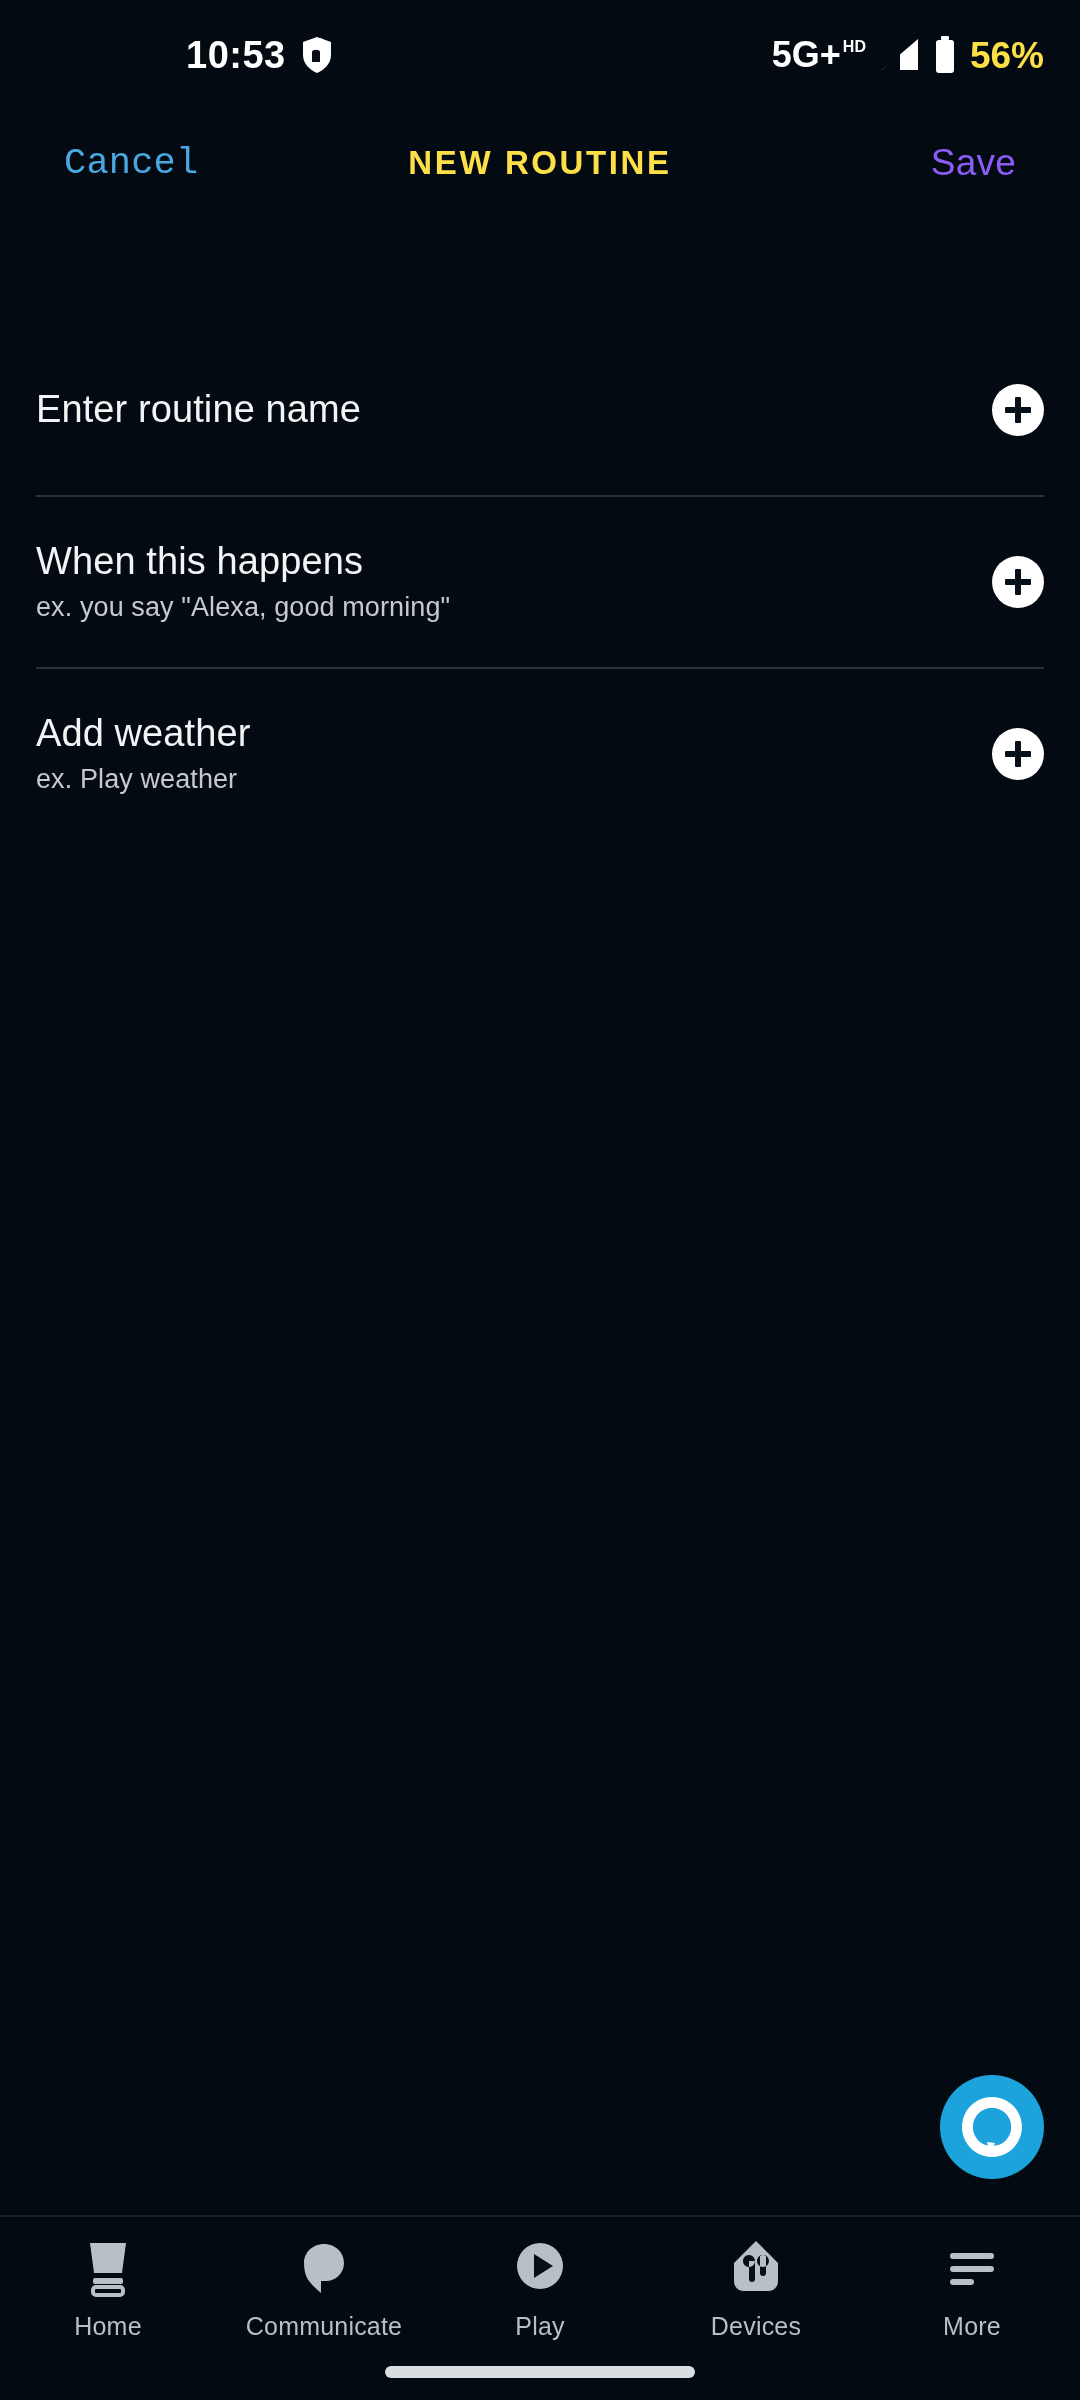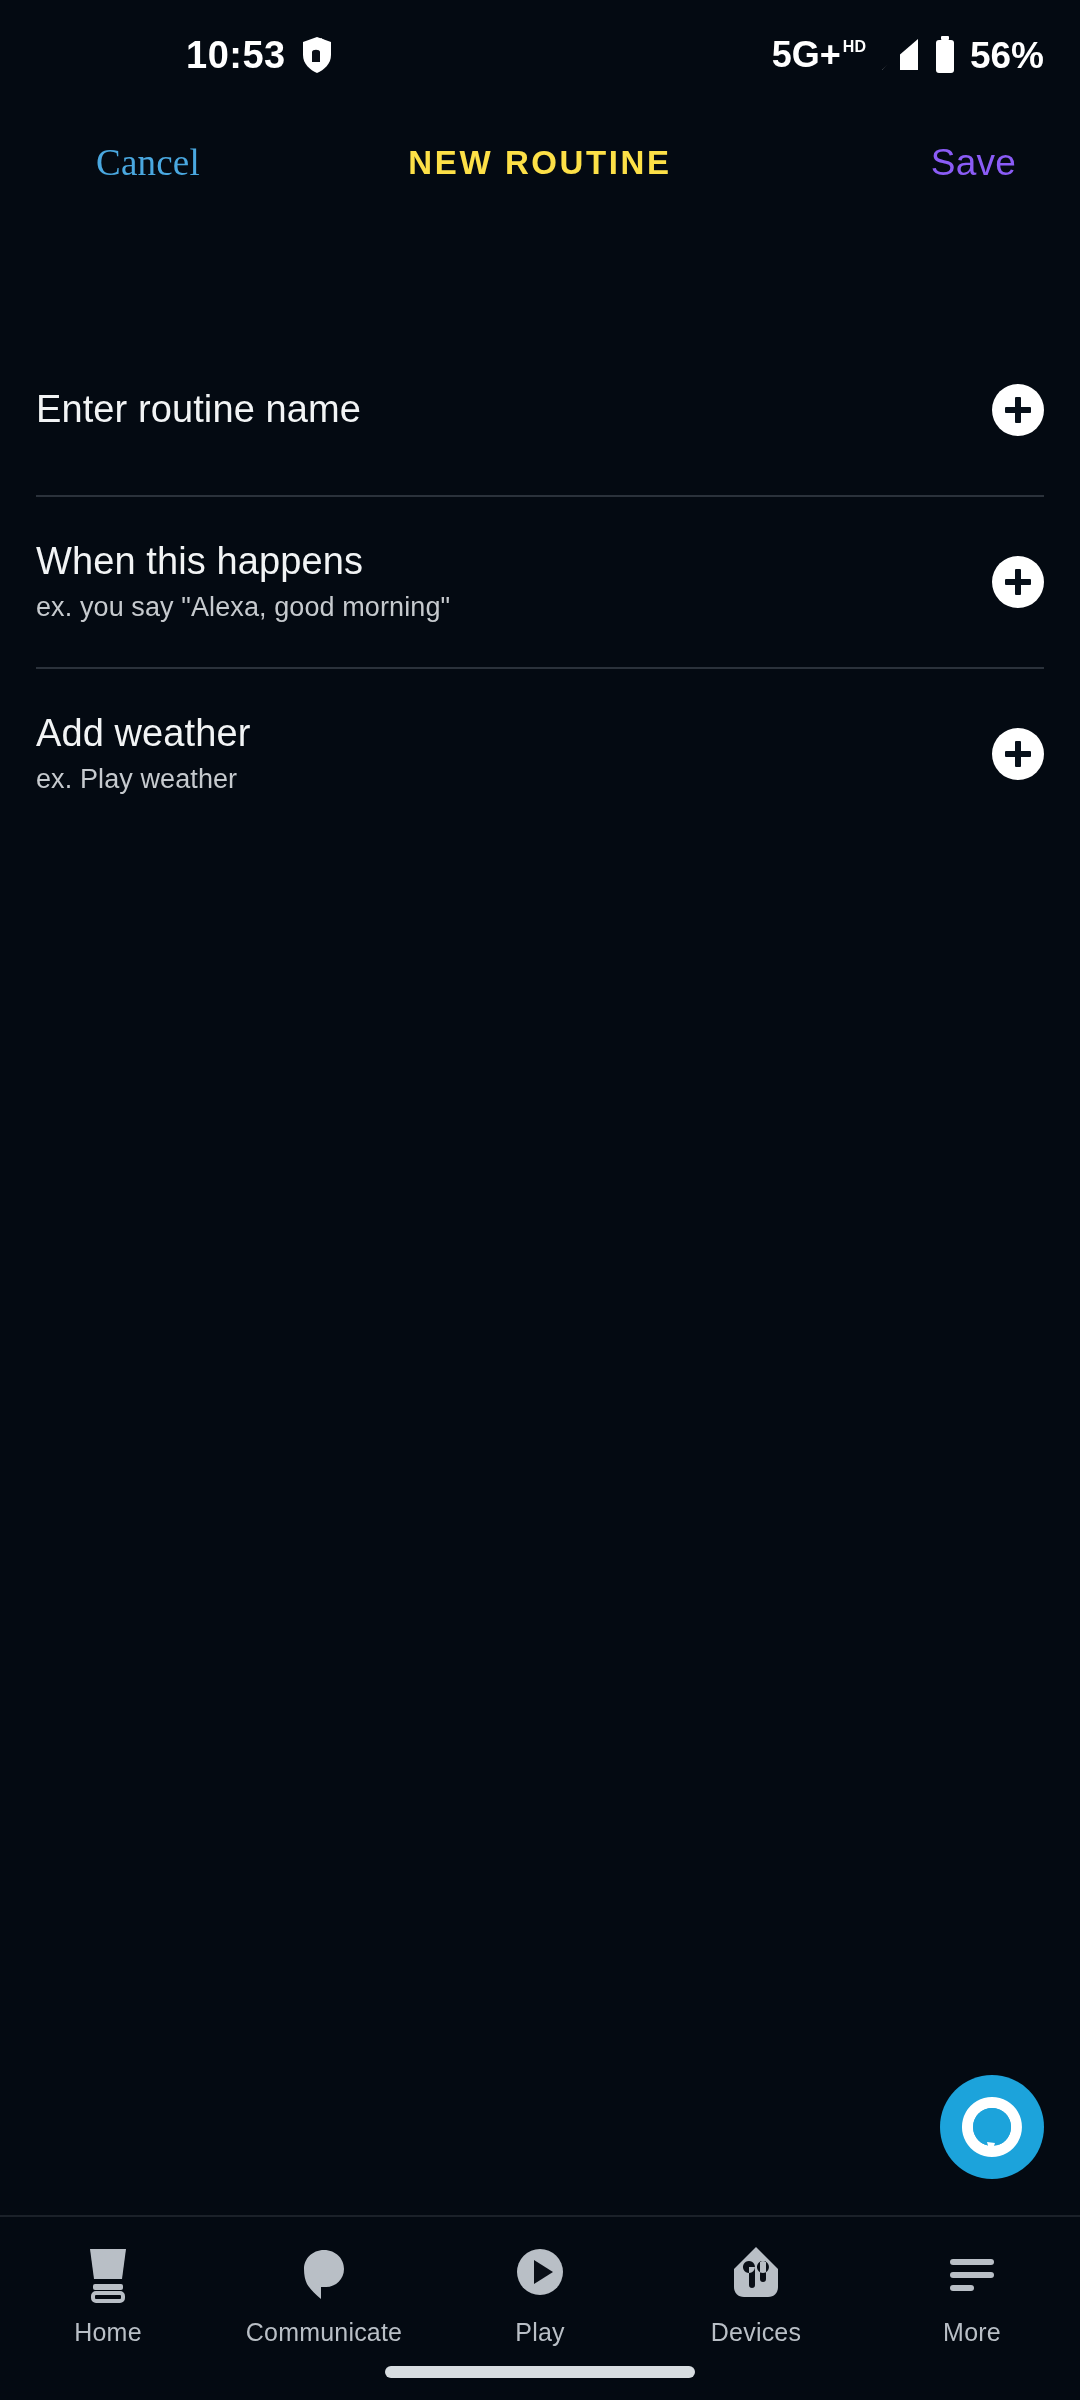--- a/index.html
+++ b/index.html
@@ -12,26 +12,26 @@
   }
   .phone { position:relative; width:1080px; height:2400px; background:#040a12; display:flex; flex-direction:column; }
 
   
   .statusbar { height:110px; flex:0 0 110px; position:relative; display:flex; align-items:center; }
   .sb-left { position:absolute; left:186px; top:0; height:110px; display:flex; align-items:center; gap:14px; }
   .sb-time { color:#ffffff; font-size:38px; font-weight:700; letter-spacing:0.5px; line-height:1; }
   .sb-right { position:absolute; right:36px; top:0; height:110px; display:flex; align-items:center; gap:12px; }
   .sb-net { color:#fff; font-size:36px; font-weight:700; line-height:1; position:relative; display:flex; align-items:flex-start; }
   .sb-net sup { font-size:16px; font-weight:700; line-height:1; margin-left:2px; position:relative; top:2px; }
-  .sb-battpct { color:#ffffff; font-size:37px; font-weight:700; line-height:1; }
+  .sb-battpct { color:#fde047; font-size:37px; font-weight:700; line-height:1; }
   .ic { display:block; }
 
   
   .header { height:105px; flex:0 0 105px; position:relative; display:flex; align-items:center; }
-  .hdr-cancel { position:absolute; left:64px; color:#4aa8e0; font-size:37px; background:none; border:none; font-family:Liberation Serif, serif; cursor:pointer; letter-spacing:0.2px;margin-left:32px; }
+  .hdr-cancel { position:absolute; left:64px; color:#4aa8e0; font-size:37px; background:none; border:none; font-family:Liberation Mono, monospace; cursor:pointer; letter-spacing:0.2px; }
   .hdr-title { position:absolute; left:0; right:0; text-align:center; color:#fde047; font-size:33px; font-weight:700; letter-spacing:2.6px; }
   .hdr-save { position:absolute; right:64px; color:#8b5cf6; font-size:37px; background:none; border:none; font-family:inherit; cursor:pointer; letter-spacing:0.2px; }
 
   
   .content { flex:1 1 auto; position:relative; padding-top:110px; }
   .row { position:relative; display:flex; align-items:center; justify-content:space-between;
          padding:0 36px 0 36px; min-height:170px; }
   .row-texts { display:flex; flex-direction:column; justify-content:center; gap:10px; }
   .row-title { color:#f2f4f5; font-size:38px; font-weight:400; line-height:1.1; letter-spacing:0.1px; }
   .row-sub { color:#c6cace; font-size:27px; font-weight:400; line-height:1.1; letter-spacing:0.1px; }
@@ -41,21 +41,21 @@
   .plus-btn { width:52px; height:52px; border-radius:50%; background:#ffffff; position:relative; flex:0 0 52px; cursor:pointer; border:none; padding:0; }
   .plus-btn::before, .plus-btn::after { content:""; position:absolute; background:#07101a; border-radius:1px; }
   .plus-btn::before { width:26px; height:6px; left:13px; top:23px; }
   .plus-btn::after  { width:6px; height:26px; left:23px; top:13px; }
 
   
   .fab { position:absolute; right:36px; bottom:36px; width:104px; height:104px; border-radius:50%;
          background:#1ca3db; display:flex; align-items:center; justify-content:center; border:none; cursor:pointer; padding:0; }
 
   
-  .bottomnav { flex:0 0 185px; height:185px; border-top:2px solid #1b2129; display:flex; align-items:flex-start; padding-top:26px; }
+  .bottomnav { flex:0 0 185px; height:185px; border-top:2px solid #1b2129; display:flex; align-items:flex-start; padding-top:20px; }
   .navitem { flex:1 1 0; display:flex; flex-direction:column; align-items:center; gap:13px; cursor:pointer; background:none; border:none; font-family:inherit; }
   .navicon { height:62px; display:flex; align-items:center; justify-content:center; }
   .navlabel { color:#b9bfc6; font-size:25px; letter-spacing:0.2px; }
   .gesturebar { position:absolute; left:50%; transform:translateX(-50%); bottom:22px; width:310px; height:12px; border-radius:6px; background:#d8dde1; }
 </style>
 </head>
 <body>
 
 <div class="phone">
 

